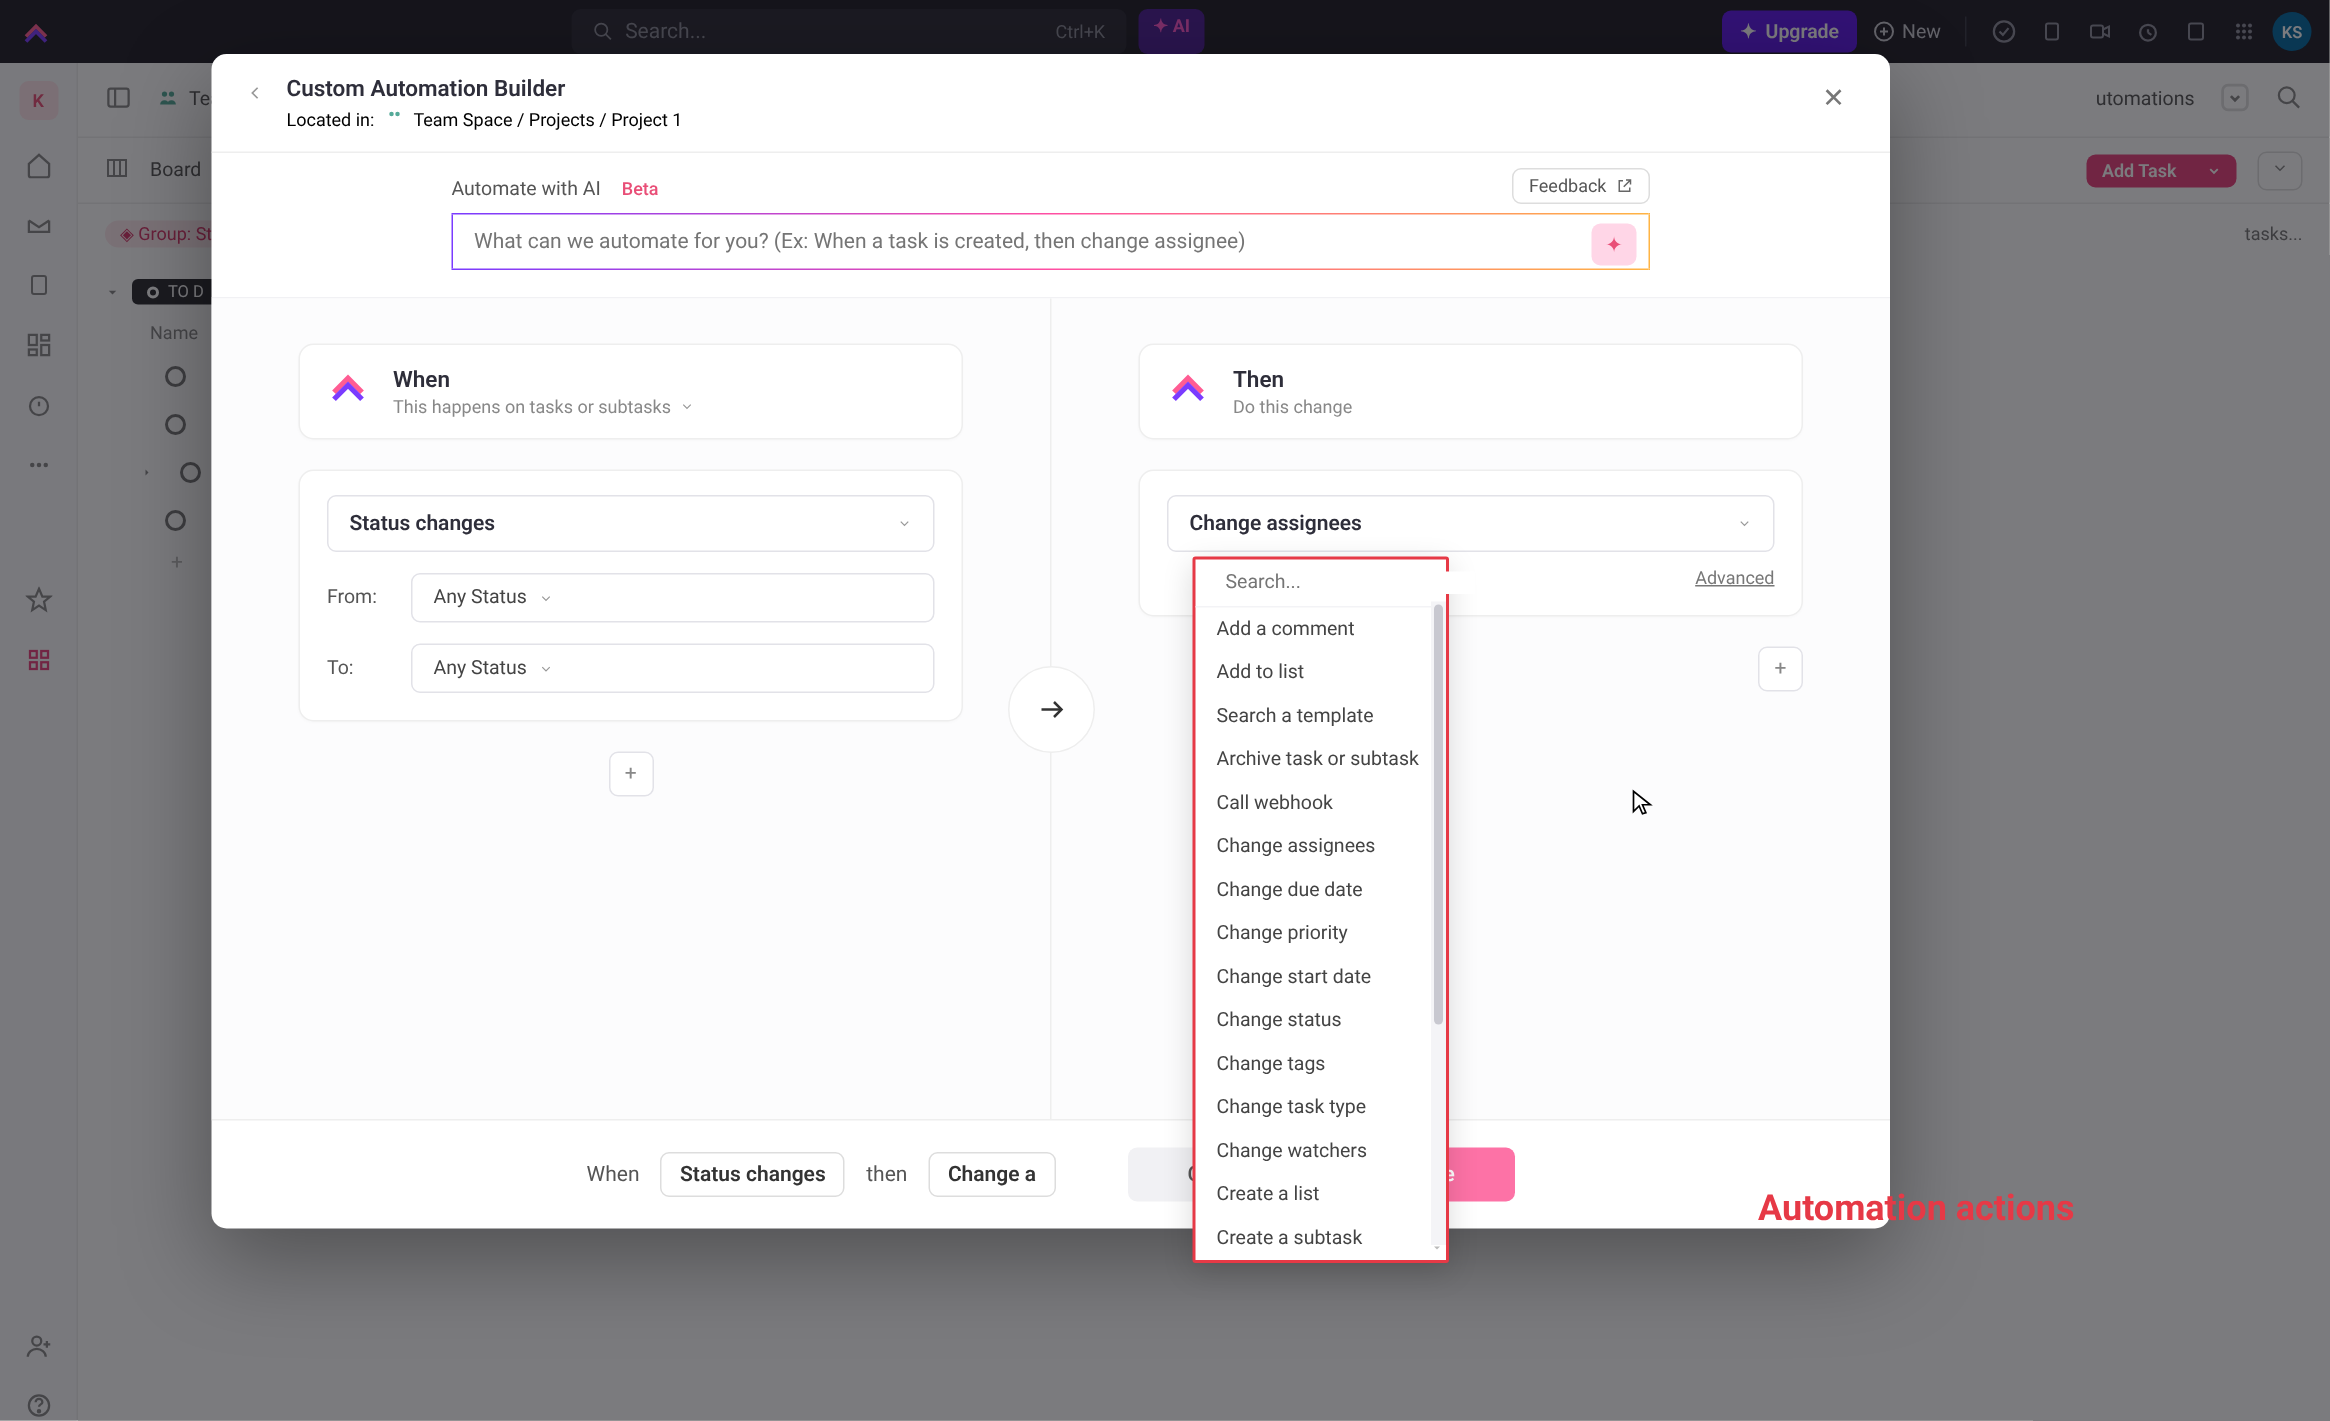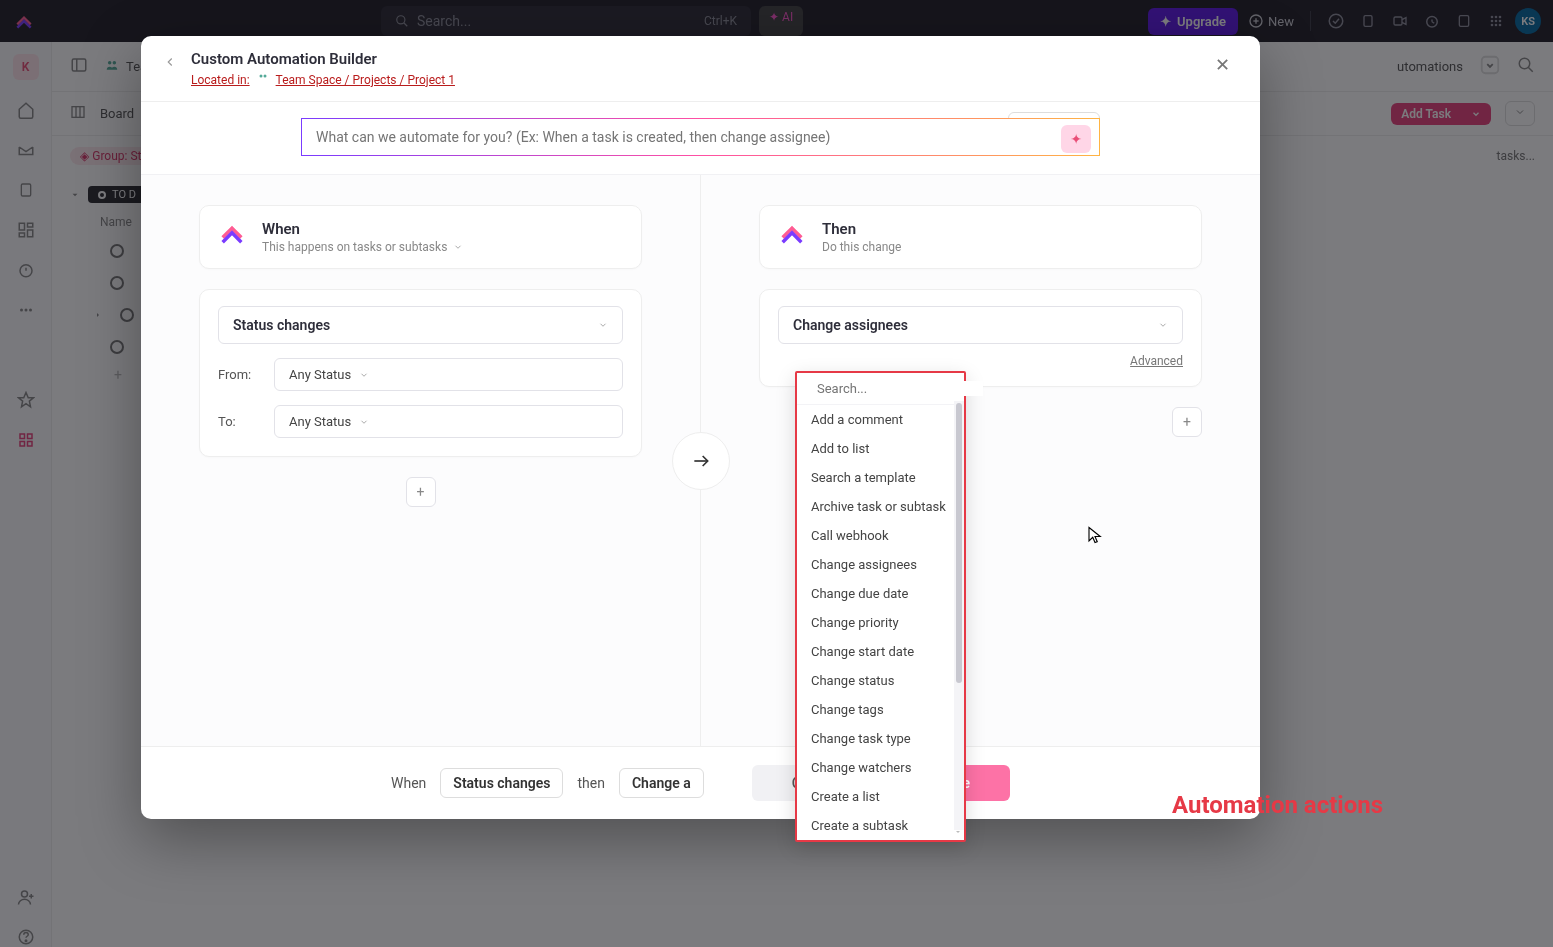--- a/index.html
+++ b/index.html
@@ -4,21 +4,21 @@
 <style>
 * { margin:0; padding:0; box-sizing:border-box; font-family:-apple-system,BlinkMacSystemFont,"Segoe UI",Roboto,sans-serif; }
 body { background:#1a1a1f; width:1553px; height:947px; overflow:hidden; position:relative; font-size:14px; color:#2e2e3a; }
 
 
 .topbar { height:42px; background:#1f1d27; display:flex; align-items:center; padding:0 12px; gap:10px; }
 .logo-small { width:24px; height:24px; display:flex; align-items:center; justify-content:center; }
 .topsearch { flex:1; display:flex; justify-content:center; }
 .searchbox { background:#2a2933; border-radius:6px; height:30px; width:370px; display:flex; align-items:center; padding:0 14px; color:#8d8d9a; gap:8px; }
 .searchbox .kbd { margin-left:auto; font-size:12px; color:#8d8d9a; }
-.ai-badge-top { background:#404040; color:#f5c; border-radius:6px; padding:4px 10px; font-size:12px; font-weight:400; }
+.ai-badge-top { background:#4c1d95; color:#f5c; border-radius:6px; padding:4px 10px; font-size:12px; font-weight:700; }
 .upgrade-btn { background:#5d17eb; color:#fff; border-radius:6px; padding:6px 12px; font-size:13px; font-weight:600; display:flex; gap:6px; align-items:center; }
 .new-btn { color:#c9c9d1; display:flex; align-items:center; gap:4px; font-size:13px; }
 .top-icons { display:flex; gap:14px; color:#8d8d9a; align-items:center; }
 .top-icons > * { width:18px; height:18px; display:flex; align-items:center; justify-content:center; }
 .avatar-top { width:26px; height:26px; border-radius:50%; background:#0369a1; color:#fff; display:flex; align-items:center; justify-content:center; font-size:11px; font-weight:600; }
 
 
 .backdrop-page { position:absolute; top:42px; left:0; right:0; bottom:0; background:#fff; display:flex; }
 .leftrail { width:52px; background:#fafafc; border-right:1px solid #eee; display:flex; flex-direction:column; align-items:center; padding-top:12px; gap:20px; color:#7a7a85; }
 .leftrail > * { width:20px; height:20px; display:flex; align-items:center; justify-content:center; }
@@ -43,21 +43,21 @@
 .pin-icon { width:14px; height:14px; }
 
 
 .overlay { position:absolute; inset:0; background:rgba(15,15,20,.55); }
 
 
 .modal { position:absolute; top:36px; left:141px; width:1119px; height:783px; background:#fff; border-radius:10px; box-shadow:0 20px 60px rgba(0,0,0,.35); display:flex; flex-direction:column; overflow:hidden; }
 .mod-head { padding:14px 22px; border-bottom:1px solid #eee; display:flex; align-items:flex-start; gap:14px; }
 .back-chev { color:#999; font-size:16px; padding-top:4px; }
 .mod-title { font-size:15px; font-weight:600; }
-.mod-sub { font-size:12px; color:#b91c1c; margin-top:4px; display:flex; align-items:center; gap:6px;text-decoration:underline; }
+.mod-sub { font-size:12px; color:#000000; margin-top:4px; display:flex; align-items:center; gap:6px; }
 .close-x { margin-left:auto; color:#777; font-size:18px; padding:4px 8px; }
 
 .ai-block { padding:16px 160px 18px; border-bottom:1px solid #f1f1f4; position:relative; }
 .ai-label-row { display:flex; align-items:center; gap:8px; margin-bottom:8px; }
 .ai-label { font-size:13px; color:#555; }
 .beta-chip { color:#e94e77; font-size:12px; font-weight:500; padding:1px 6px; }
 .fb-btn { position:absolute; right:160px; top:10px; border:1px solid #ddd; border-radius:6px; padding:4px 10px; font-size:12px; color:#555; display:flex; align-items:center; gap:6px; }
 .ai-input-wrap { border:1.5px solid; border-image:linear-gradient(90deg,#7a3bff,#ff4fa3,#ffb443) 1; border-radius:10px; padding:10px 50px 10px 14px; position:relative; background:#fff; }
 .ai-input { border:none; outline:none; width:100%; font-size:14px; color:#888; }
 .ai-spark { position:absolute; right:8px; top:6px; width:30px; height:28px; background:#ffd6e7; border-radius:6px; display:flex; align-items:center; justify-content:center; color:#e94e77; font-size:14px; }
@@ -355,20 +355,24 @@
               <circle cx="8" cy="8" r="3"></circle>
               <circle cx="16" cy="8" r="3"></circle>
             </svg></span>
         <span>Team Space / Projects / Project 1</span>
       </div>
     </div>
     <div class="close-x">✕</div>
   </div>
 
   <div class="ai-block">
+    <div class="ai-label-row">
+      <span class="ai-label">Automate with AI</span>
+      <span class="beta-chip">Beta</span>
+    </div>
     <div class="fb-btn">
       <span>Feedback</span>
       <svg width="12" height="12" viewBox="0 0 24 24" fill="none" stroke="#666" stroke-width="2">
           <path d="M14 4h6v6M20 4l-9 9M19 14v5H5V5h5"></path>
         </svg>
     </div>
     <div class="ai-input-wrap">
       <input class="ai-input" placeholder="What can we automate for you? (Ex: When a task is created, then change assignee)" style="">
       <div class="ai-spark">✦</div>
     </div>

